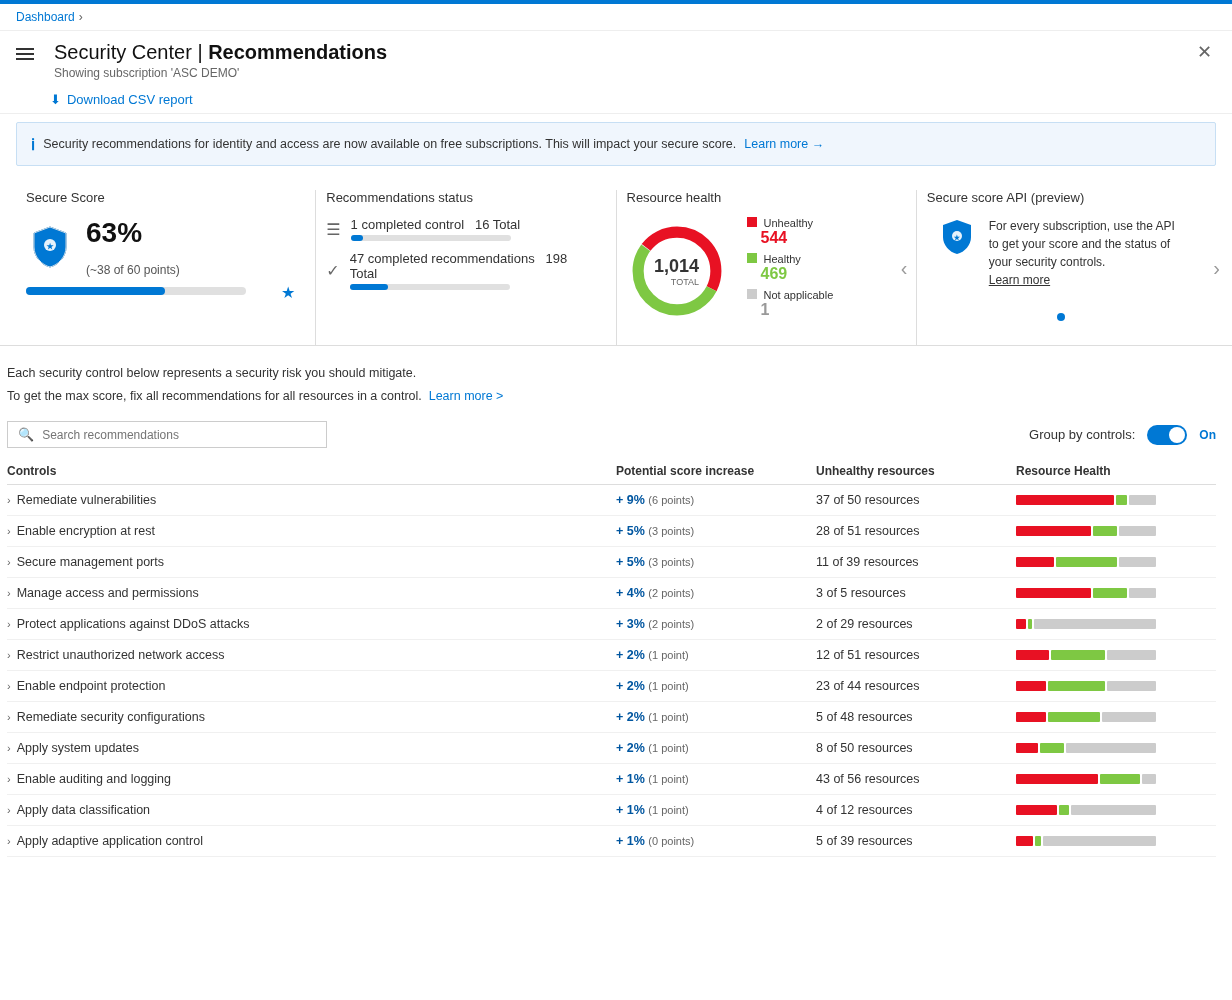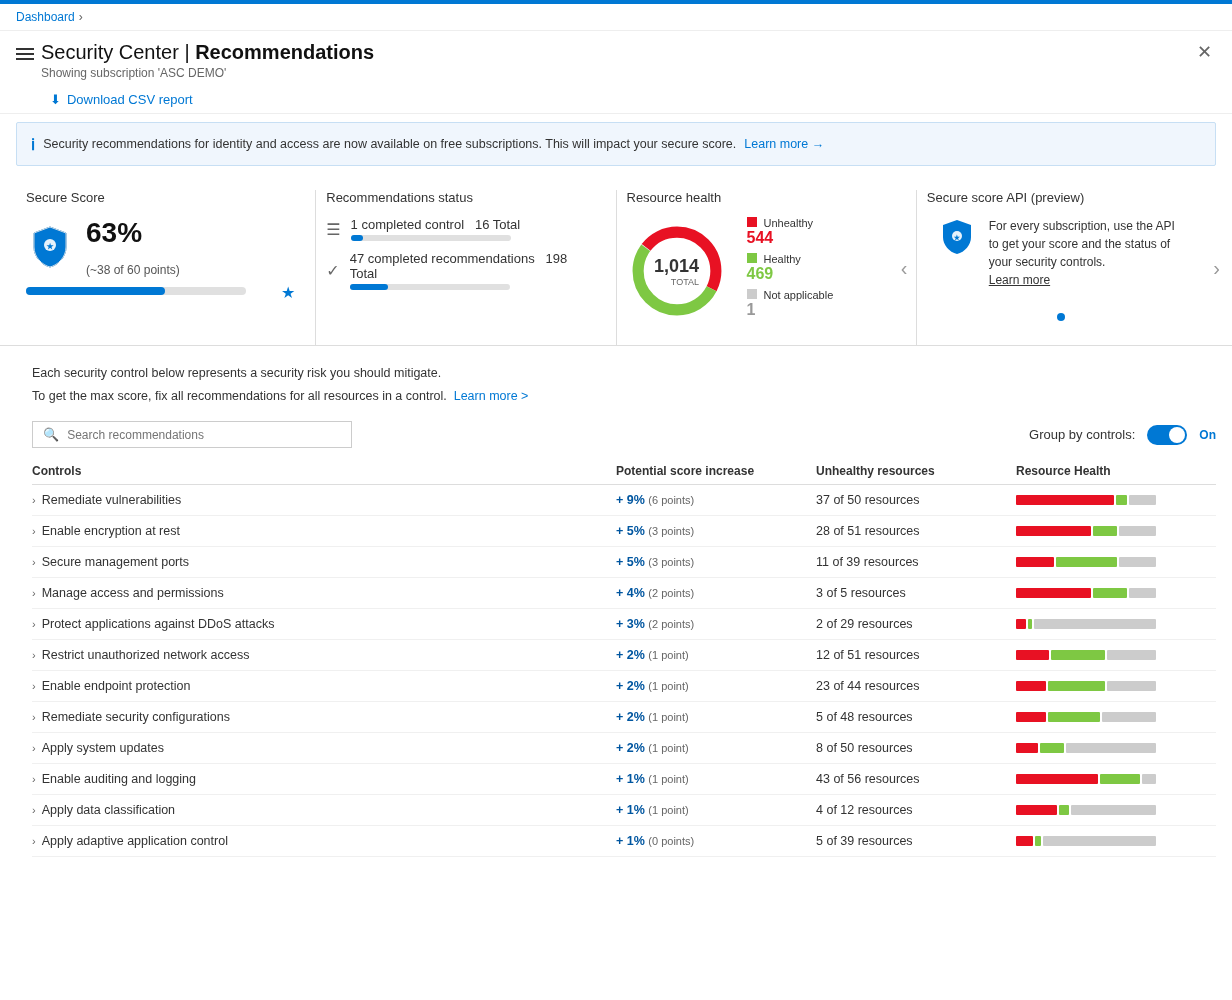--- a/index.html
+++ b/index.html
@@ -8,21 +8,21 @@
     
     .top-bar { height: 4px; background: #0078d4; width: 100%; }
 
     
     .breadcrumb { padding: 6px 16px; font-size: 12px; color: #0078d4; display: flex; align-items: center; gap: 4px; border-bottom: 1px solid #eee; }
     .breadcrumb span { color: #0078d4; cursor: pointer; }
     .breadcrumb .sep { color: #666; }
 
     
     .header { padding: 10px 16px 6px 16px; display: flex; align-items: flex-start; justify-content: space-between; }
-    .header-left { display: flex; align-items: flex-start; gap: 7px; }
+    .header-left { display: flex; align-items: flex-start; gap: 20px; }
     .menu-icon { margin-top: 4px; cursor: pointer; }
     .menu-icon span { display: block; width: 18px; height: 2px; background: #333; margin: 3px 0; }
     .header-title { font-size: 20px; font-weight: 300; color: #111; }
     .header-title strong { font-weight: 600; }
     .header-subtitle { font-size: 12px; color: #666; margin-top: 2px; }
     .close-btn { background: none; border: none; font-size: 18px; cursor: pointer; color: #666; padding: 0 4px; }
 
     
     .download-bar { padding: 6px 50px; border-bottom: 1px solid #eee; }
     .download-btn { background: none; border: none; color: #0078d4; cursor: pointer; font-size: 13px; display: flex; align-items: center; gap: 6px; }
@@ -58,32 +58,32 @@
     
     .resource-health-content { display: flex; gap: 20px; align-items: center; }
     .donut-wrap { position: relative; width: 100px; height: 100px; }
     .donut-wrap svg { width: 100px; height: 100px; }
     .donut-center { position: absolute; top: 50%; left: 50%; transform: translate(-50%, -50%); text-align: center; }
     .donut-center .total-num { font-size: 18px; font-weight: 600; }
     .donut-center .total-lbl { font-size: 9px; color: #666; text-align: right; }
     .resource-legend { font-size: 11px; }
     .legend-item { margin-bottom: 6px; }
     .legend-dot { display: inline-block; width: 10px; height: 10px; margin-right: 4px; }
-    .legend-count { font-size: 16px; font-weight: 600; display: block; }
+    .legend-count { font-size: 16px; font-weight: 600; display: block; margin-left: 14px; }
 
     
     .api-section { display: flex; align-items: flex-start; gap: 12px; padding: 0 10px; }
     .api-icon { width: 40px; height: 40px; flex-shrink: 0; }
     .api-text { font-size: 12px; color: #333; line-height: 1.5; }
     .carousel-dots { display: flex; justify-content: center; gap: 6px; padding: 8px 0 4px; }
     .dot { width: 8px; height: 8px; border-radius: 50%; background: #ccc; display: inline-block; }
     .dot.active { background: #0078d4; }
 
     
-    .main-content { padding: 16px 16px 0 32px; }
+    .main-content { padding: 16px 16px 0 7px; }
     .context-text { font-size: 12.5px; color: #333; line-height: 1.8; }
     .context-text a { color: #0078d4; text-decoration: none; }
 
     
     .controls-row { display: flex; align-items: center; gap: 16px; margin: 14px 0 10px 0; }
     .search-box { display: flex; align-items: center; border: 1px solid #ccc; padding: 5px 10px; width: 320px; gap: 8px; }
     .search-box input { border: none; outline: none; font-size: 12px; color: #666; width: 100%; }
     .search-icon { color: #666; font-size: 13px; }
     .group-by { margin-left: auto; display: flex; align-items: center; gap: 12px; font-size: 13px; color: #333; }
     .toggle-switch { width: 40px; height: 20px; background: #0078d4; border-radius: 10px; position: relative; cursor: pointer; }

